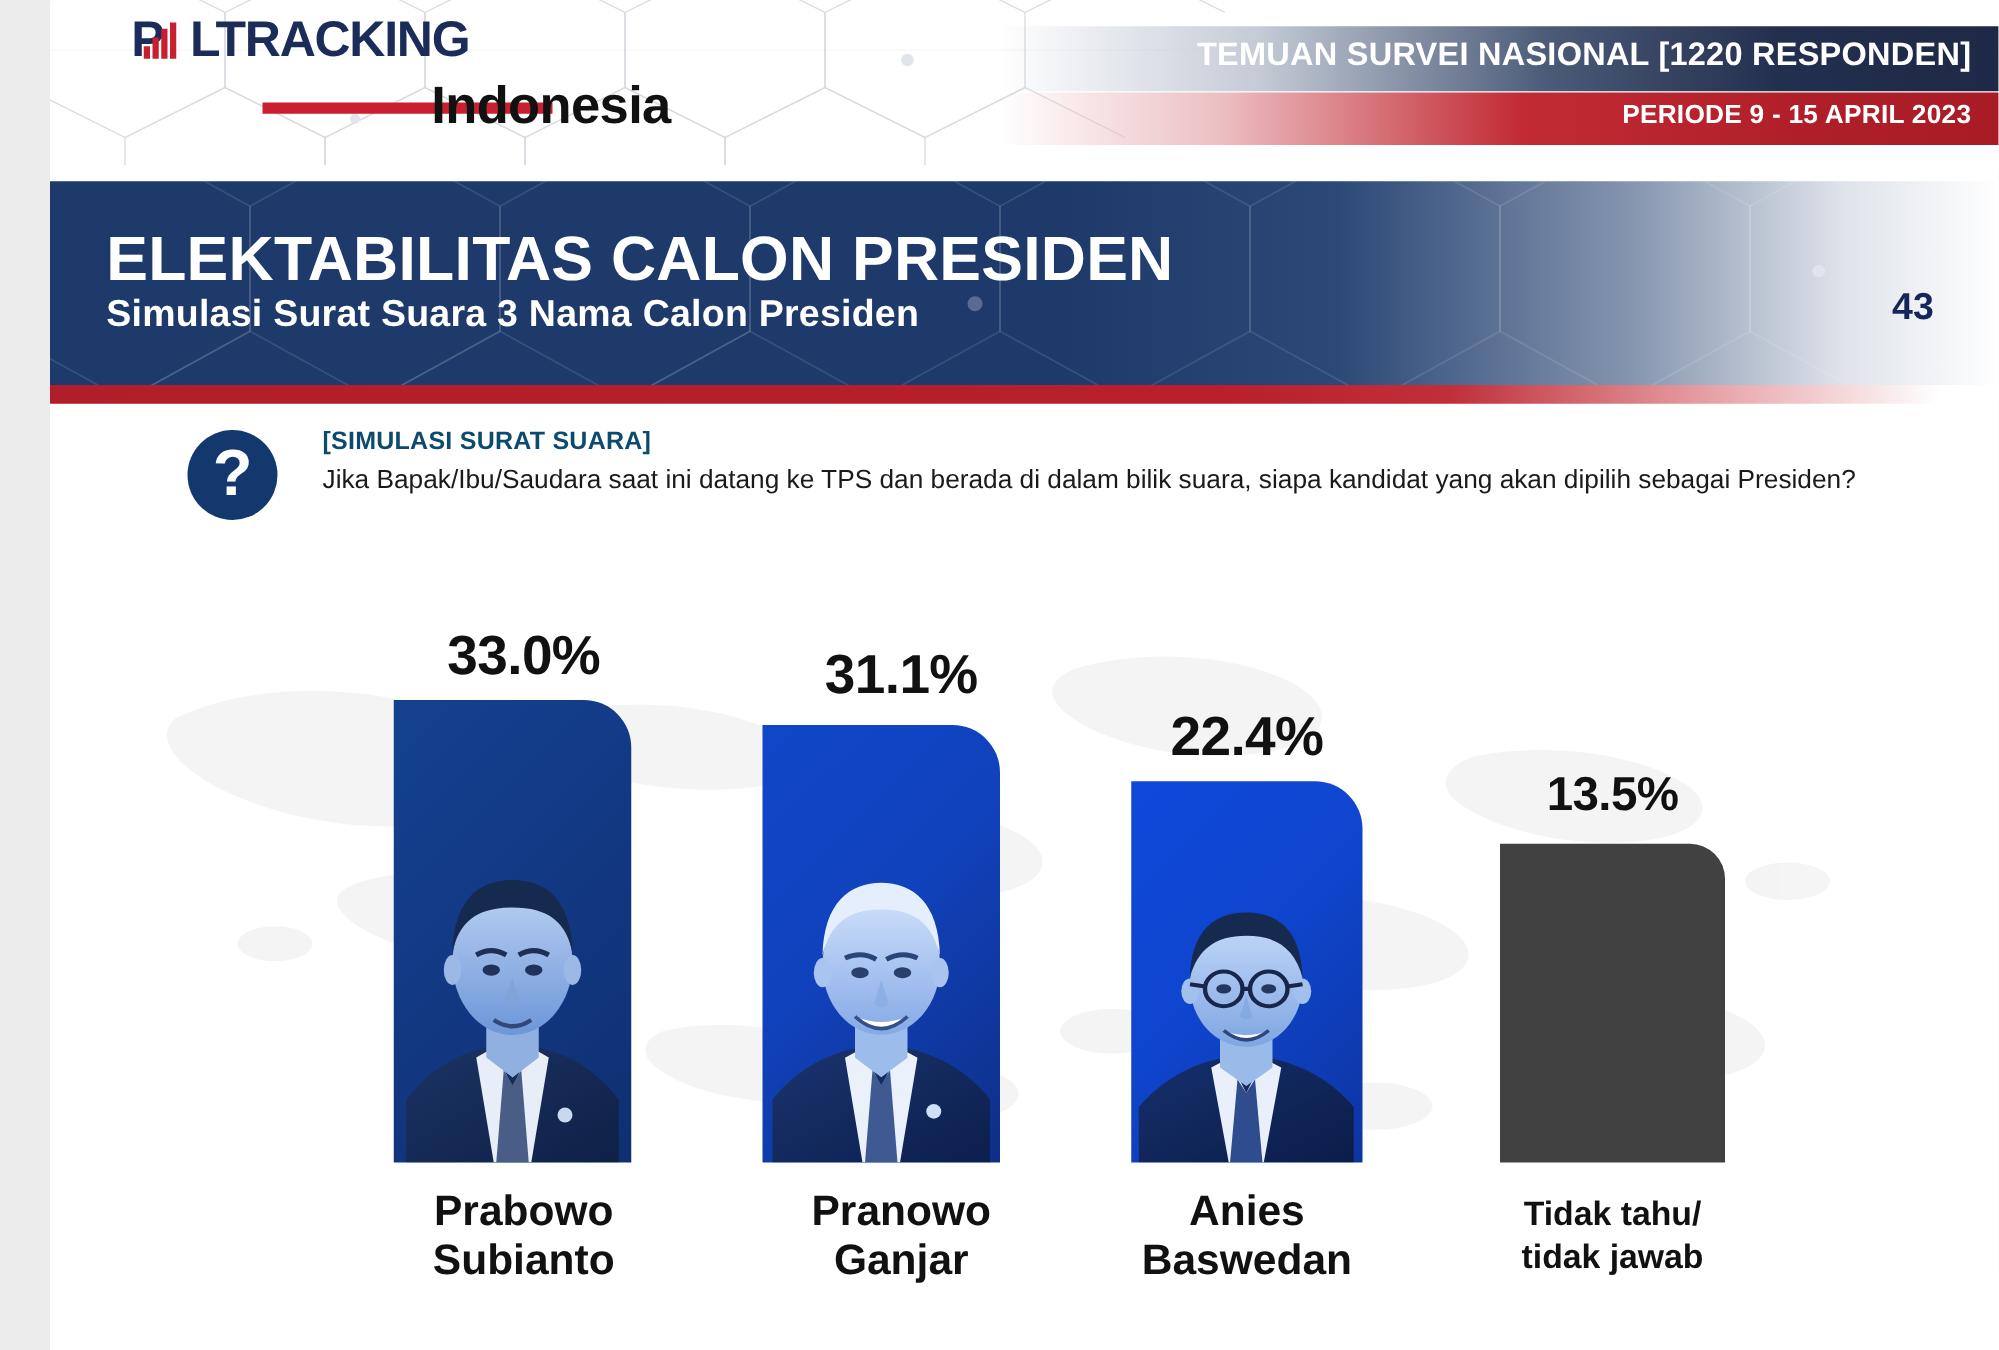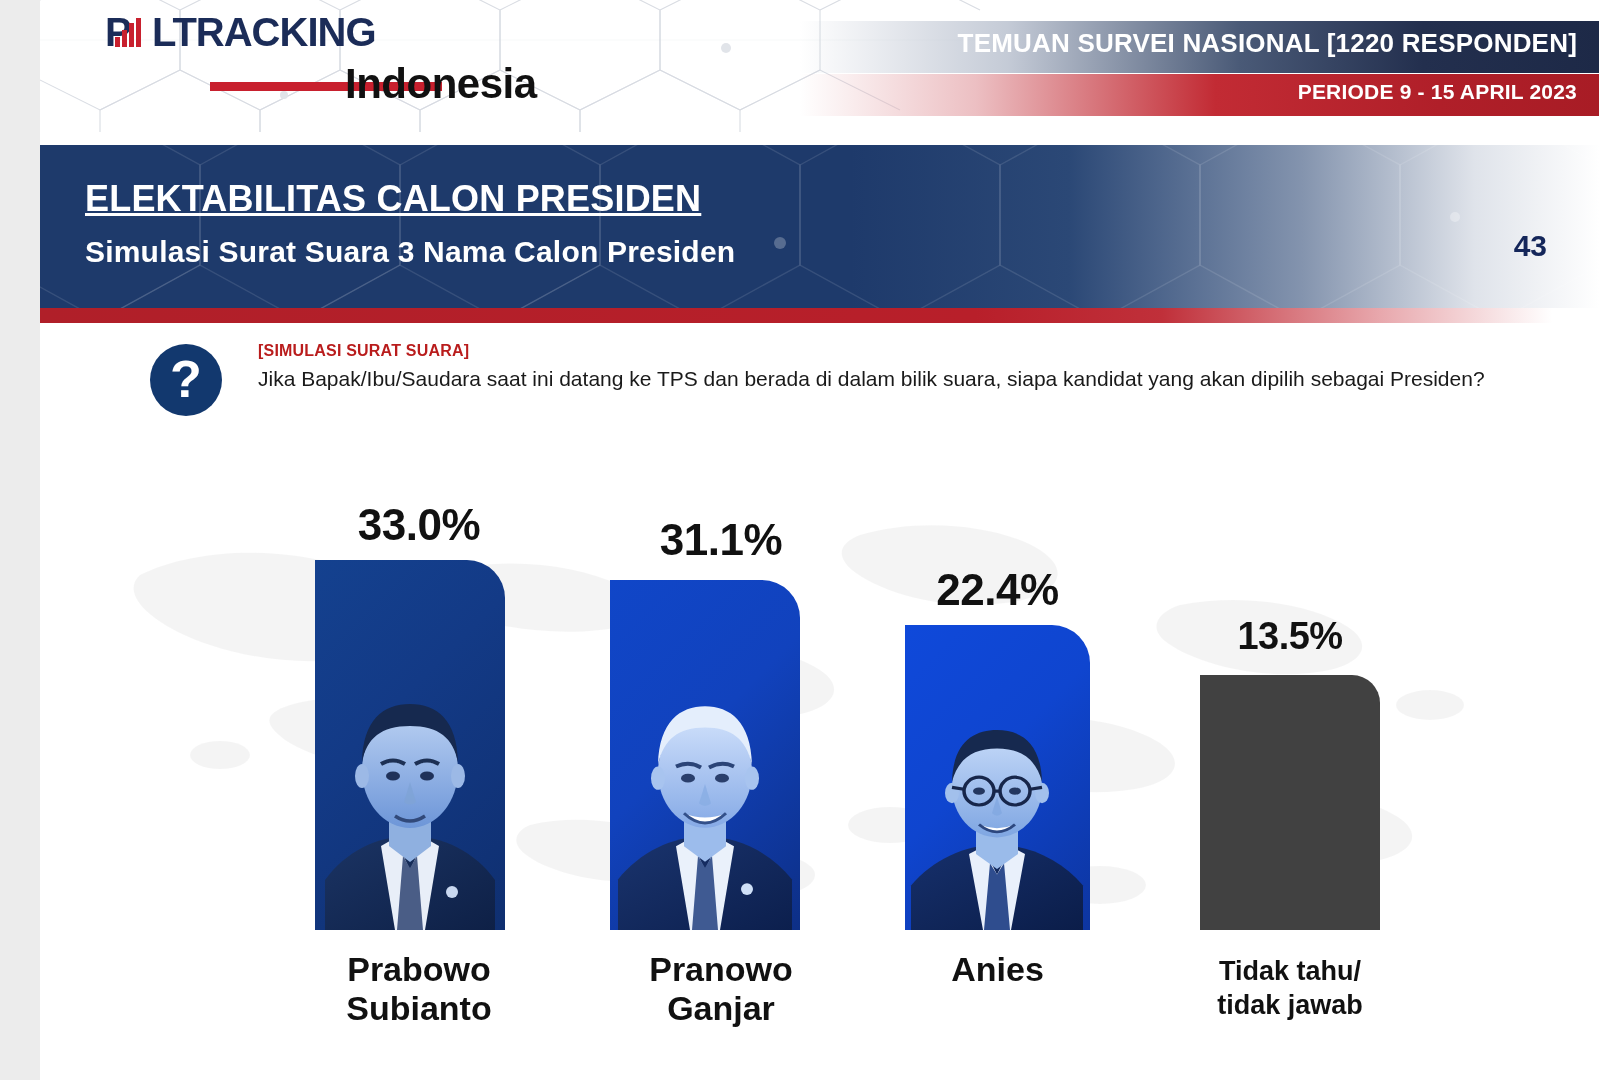--- a/index.html
+++ b/index.html
@@ -62,21 +62,21 @@
 
   
   .banner{
     position:absolute;left:0;top:145px;width:1559px;height:163px;
     background:linear-gradient(to right,#1e3a6b 0%,#1e3a6b 52%,#2b4876 66%,#8494ae 81%,#dfe3ea 92%,#ffffff 100%);
     overflow:hidden;
   }
   .banner-hex{position:absolute;left:0;top:0;width:100%;height:100%;opacity:.5;}
   .banner-h1{
     position:absolute;left:45px;top:33px;
-    color:#ffffff;font-size:36px;font-weight:bold;letter-spacing:.2px;text-decoration:underline;
+    color:#ffffff;font-size:50px;font-weight:bold;letter-spacing:.2px;
   }
   .banner-h2{
     position:absolute;left:45px;top:90px;
     color:#ffffff;font-size:30px;font-weight:bold;letter-spacing:.2px;
   }
   .pagenum{
     position:absolute;right:52px;top:84px;
     color:#14265a;font-size:30px;font-weight:bold;
   }
   .redrule{
@@ -85,21 +85,21 @@
   }
 
   
   .qblock{position:absolute;left:110px;top:342px;width:1420px;height:100px;}
   .qmark{
     position:absolute;left:0;top:2px;width:72px;height:72px;border-radius:50%;
     background:#12386e;color:#ffffff;
     font-size:52px;font-weight:bold;line-height:70px;text-align:center;
   }
   .qtext{position:absolute;left:108px;top:0;width:1300px;}
-  .qtitle{font-size:16px;font-weight:bold;color:#b91c1c;letter-spacing:.2px;}
+  .qtitle{font-size:20px;font-weight:bold;color:#0c4a6e;letter-spacing:.2px;}
   .qbody{font-size:21px;color:#1a1a1a;line-height:1.45;margin-top:4px;max-width:1255px;}
 
   
   .mapwm{
     position:absolute;left:60px;top:455px;width:1430px;height:520px;
     opacity:.085;
   }
 
   
   .chart{position:absolute;left:0;top:455px;width:1559px;height:620px;}
@@ -344,20 +344,21 @@
           </g>
           <ellipse cx="74" cy="120" rx="6" ry="4" fill="#24375f"></ellipse>
           <ellipse cx="110" cy="120" rx="6" ry="4" fill="#24375f"></ellipse>
           <path d="M92 126 L87 144 q5 5 10 0 Z" fill="#83a8e0" opacity=".85"></path>
           <path d="M74 156 q18 16 36 0 q-18 8 -36 0 Z" fill="#ffffff"></path>
           <path d="M74 156 q18 16 36 0" stroke="#2c477f" stroke-width="3" fill="none"></path>
         </svg>
       </div>
       <div class="namelbl" style="top:495px;">
         <div>Anies</div>
+        <div>Baswedan</div>
       </div>
     </div>
 
     <div class="barcol" style="left:1160px;width:180px;height:620px;">
       <div class="value" style="top:160px;font-size:38px;">13.5%</div>
       <div class="bar gray" style="width:180px;height:255px;border-radius:0 28px 0 0;"></div>
       <div class="namelbl small" style="top:500px;">
         <div>Tidak tahu/</div>
         <div>tidak jawab</div>
       </div>

